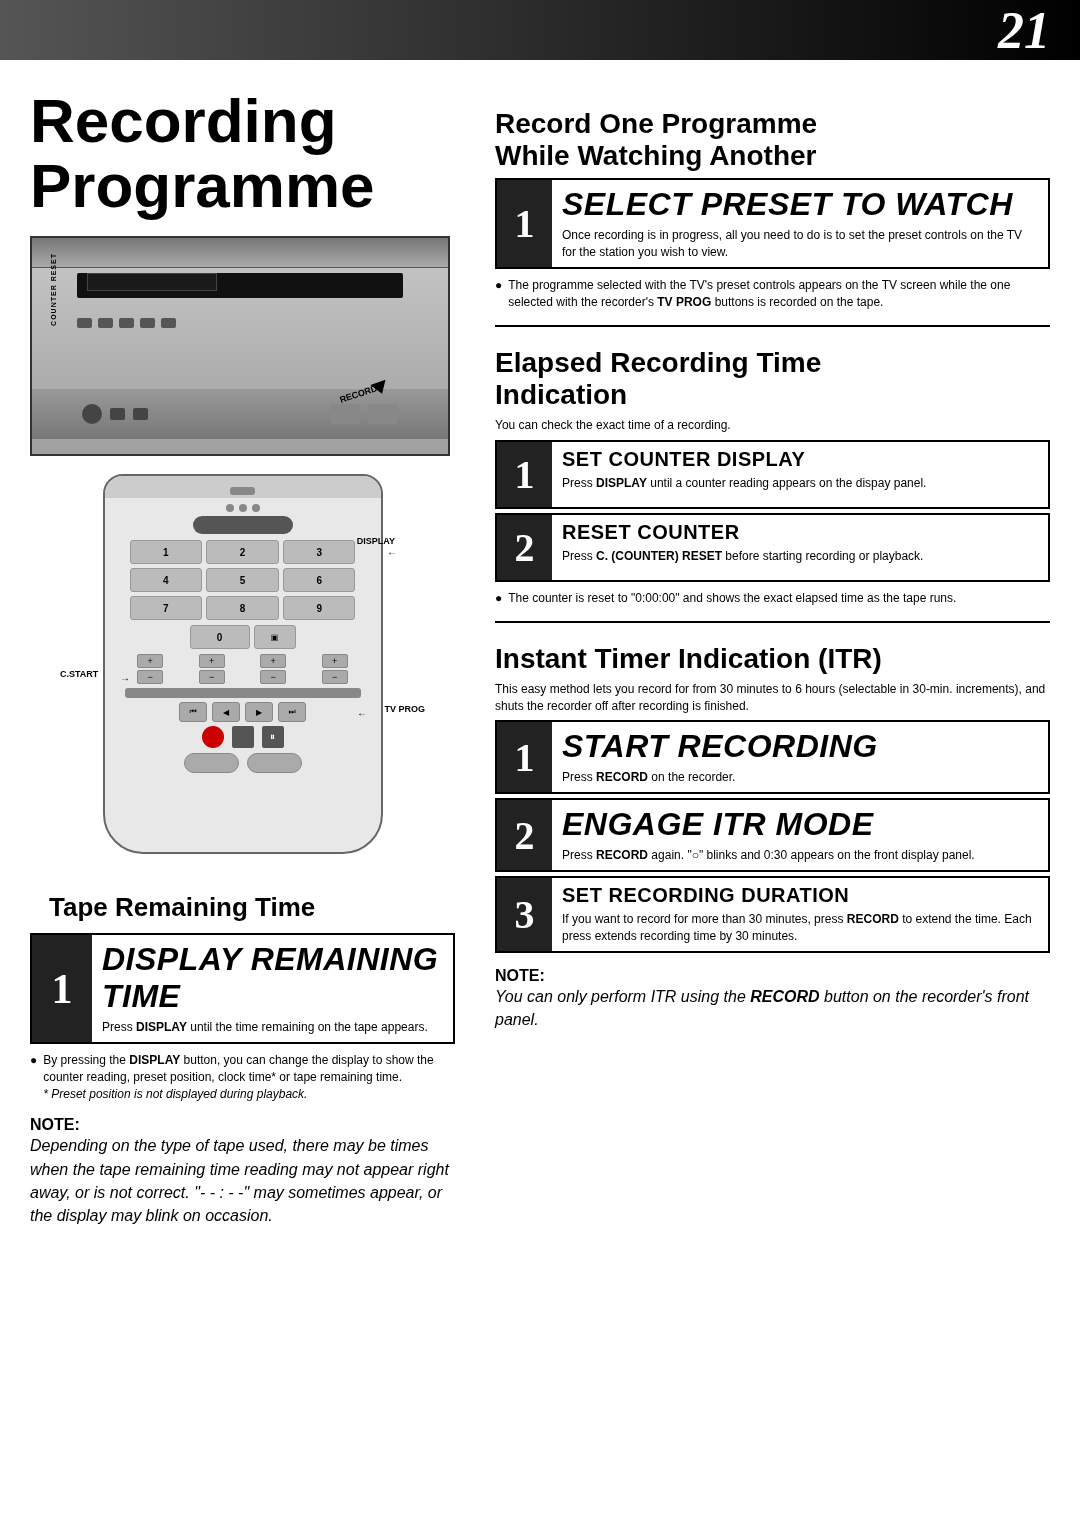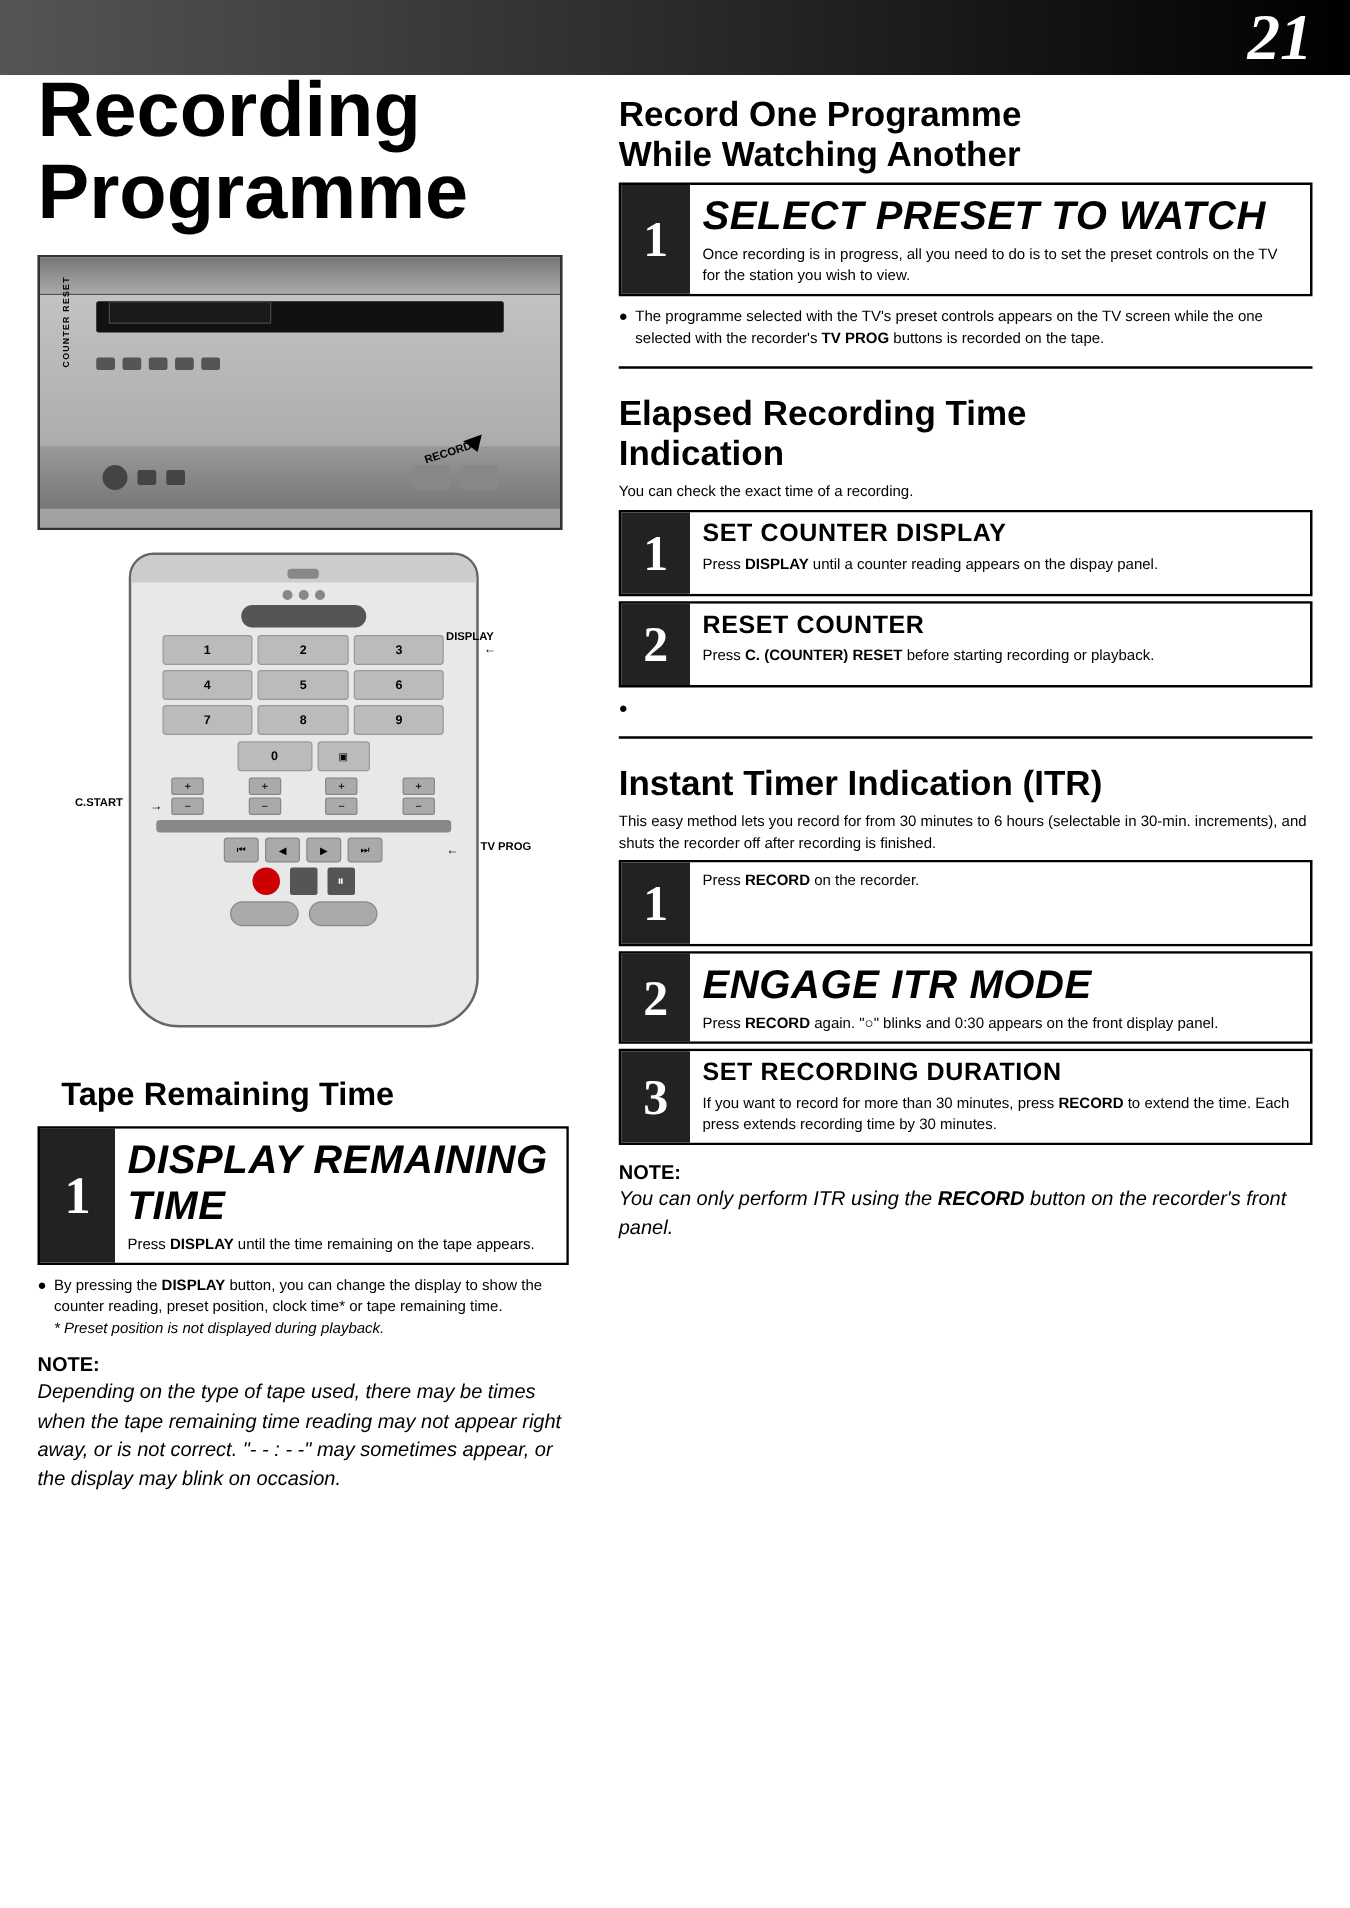--- a/index.html
+++ b/index.html
@@ -29,21 +29,21 @@
       color: #fff;
       font-size: 52px;
       font-weight: bold;
       font-style: italic;
       font-family: Georgia, serif;
     }
 
     
     .main-layout {
       display: flex;
-      padding-top: 36px;
+      padding-top: 68px;
     }
 
     
     .left-col {
       width: 480px;
       padding: 20px 25px 20px 30px;
       flex-shrink: 0;
     }
 
     
@@ -426,34 +426,36 @@
           <span>2</span>
         </div>
         <div class="step-content">
           <div class="step-title">RESET COUNTER</div>
           <div class="step-body">Press <span class="bold-inline">C. (COUNTER) RESET</span> before starting recording or playback.</div>
         </div>
       </div>
 
       <div class="bullet-item">
         <span class="bullet-dot">●</span>
+        <span>The counter is reset to "0:00:00" and shows the exact elapsed time as the tape runs.</span>
       </div>
     </div>
 
     <hr class="section-divider">
 
     <div>
       <div class="section-heading-right">Instant Timer Indication (ITR)</div>
       <div class="right-col-intro">This easy method lets you record for from 30 minutes to 6 hours (selectable in 30-min. increments), and shuts the recorder off after recording is finished.</div>
 
       <div class="step-block-right">
         <div class="step-number-box-right">
           <span>1</span>
         </div>
         <div class="step-content">
+          <div class="step-title step-title-large">START RECORDING</div>
           <div class="step-body">Press <span class="bold-inline">RECORD</span> on the recorder.</div>
         </div>
       </div>
 
       <div class="step-block-right">
         <div class="step-number-box-right">
           <span>2</span>
         </div>
         <div class="step-content">
           <div class="step-title step-title-large">ENGAGE ITR MODE</div>

